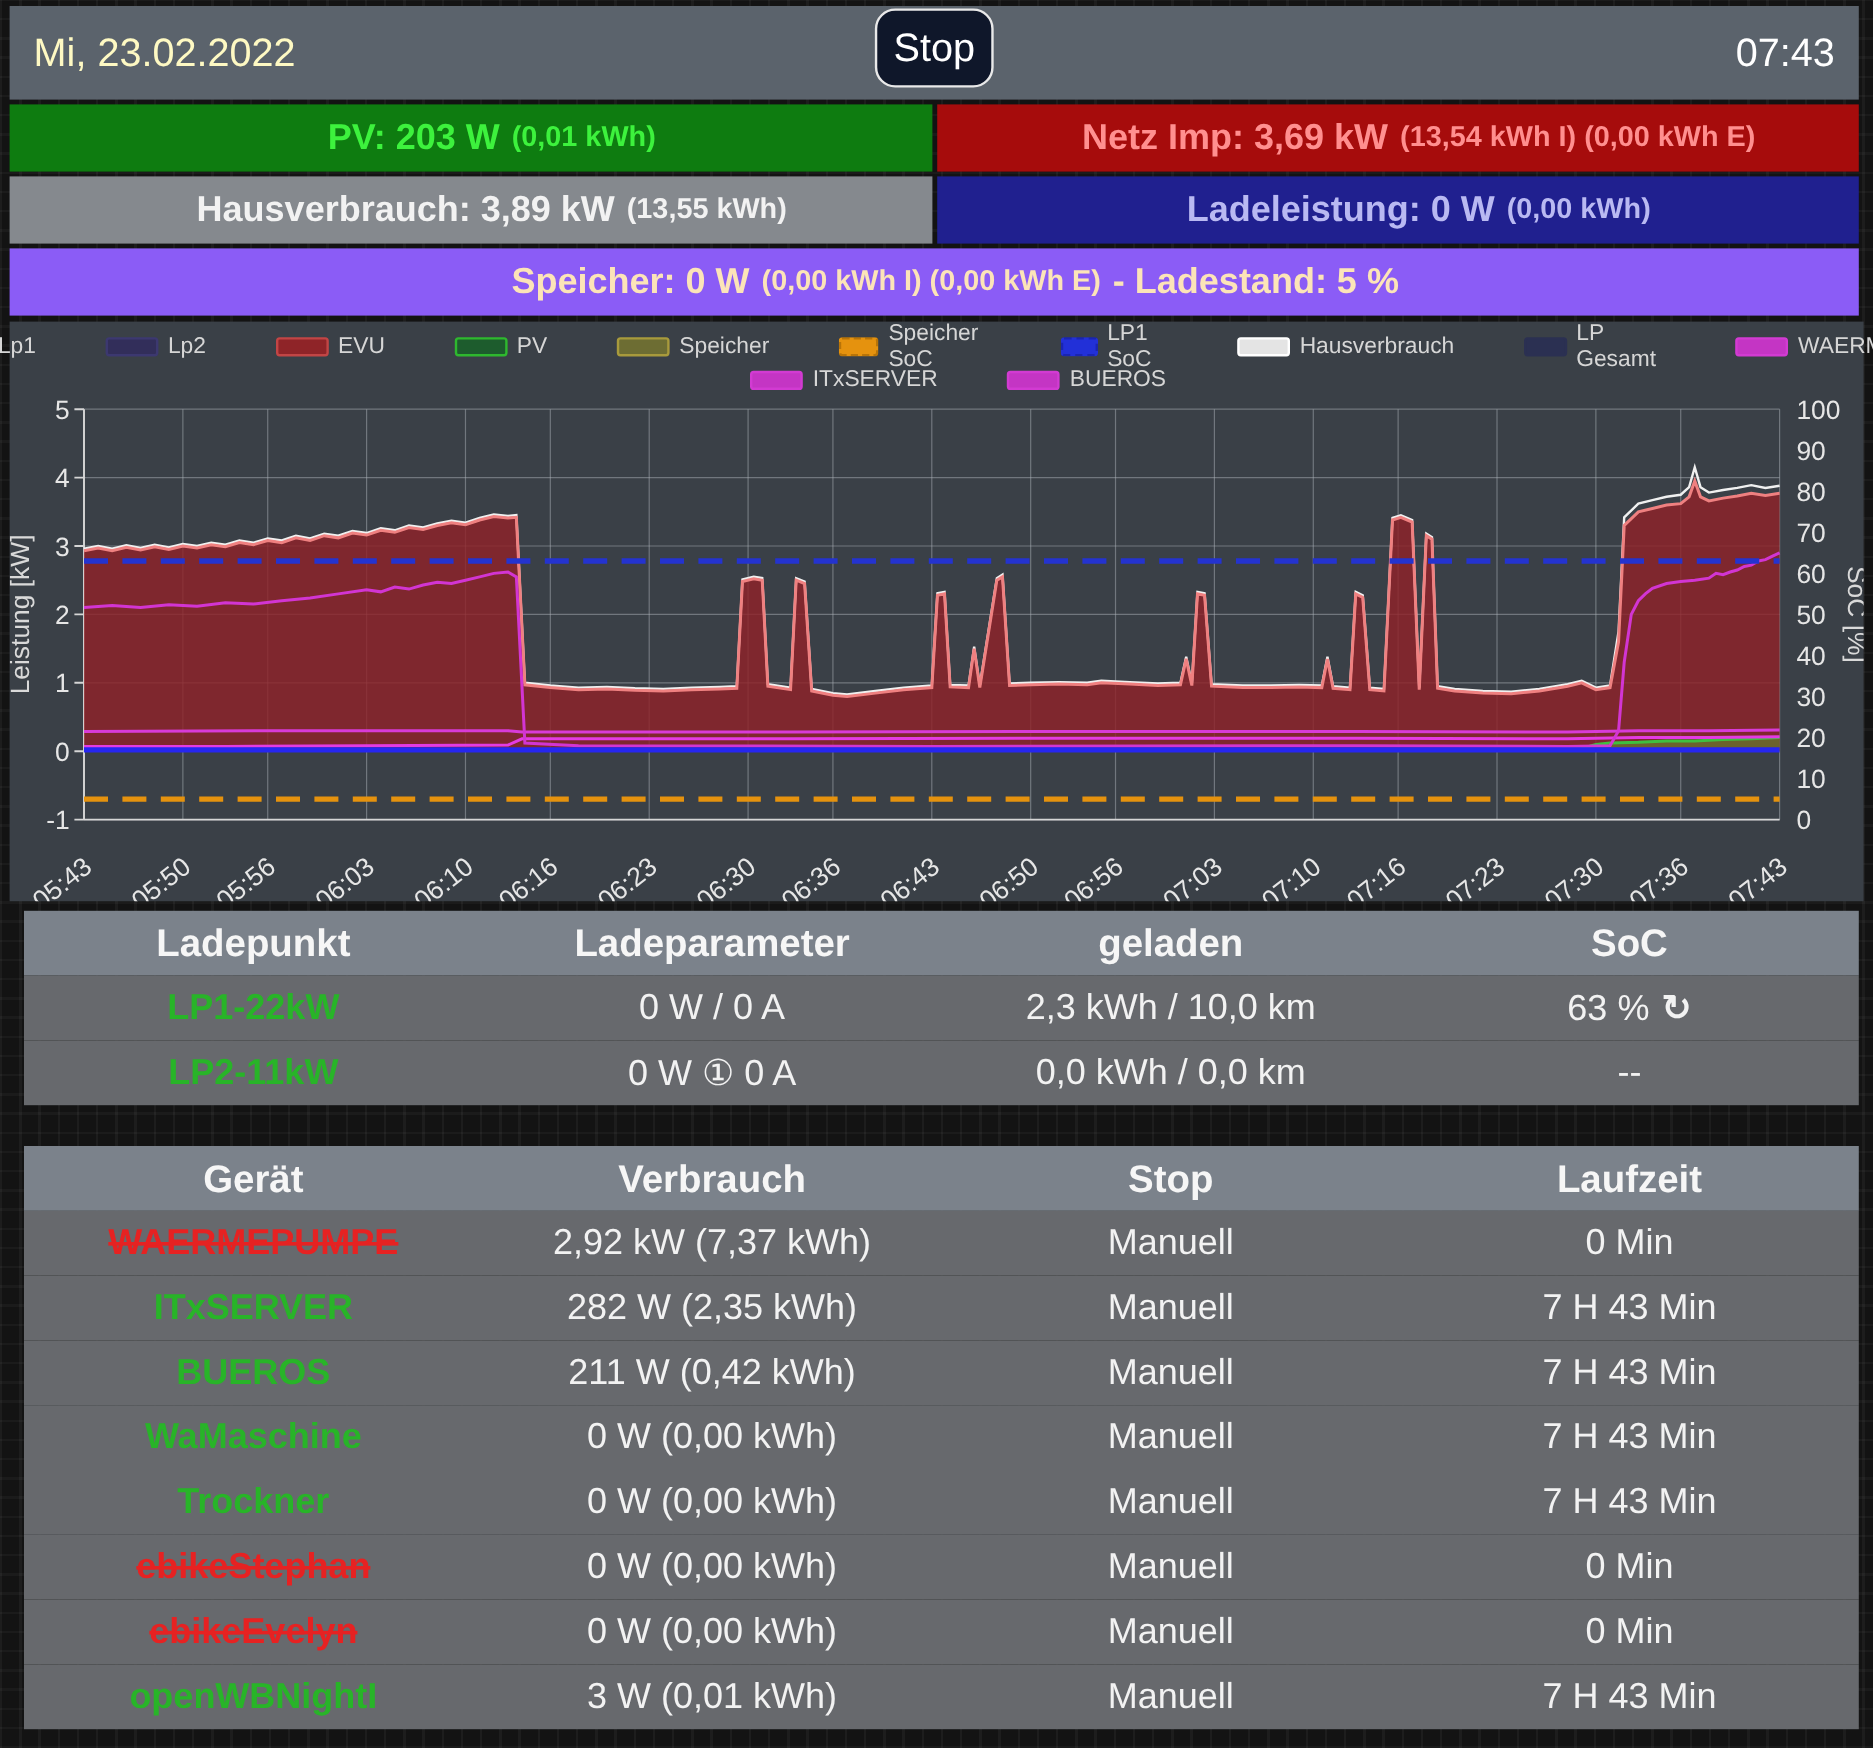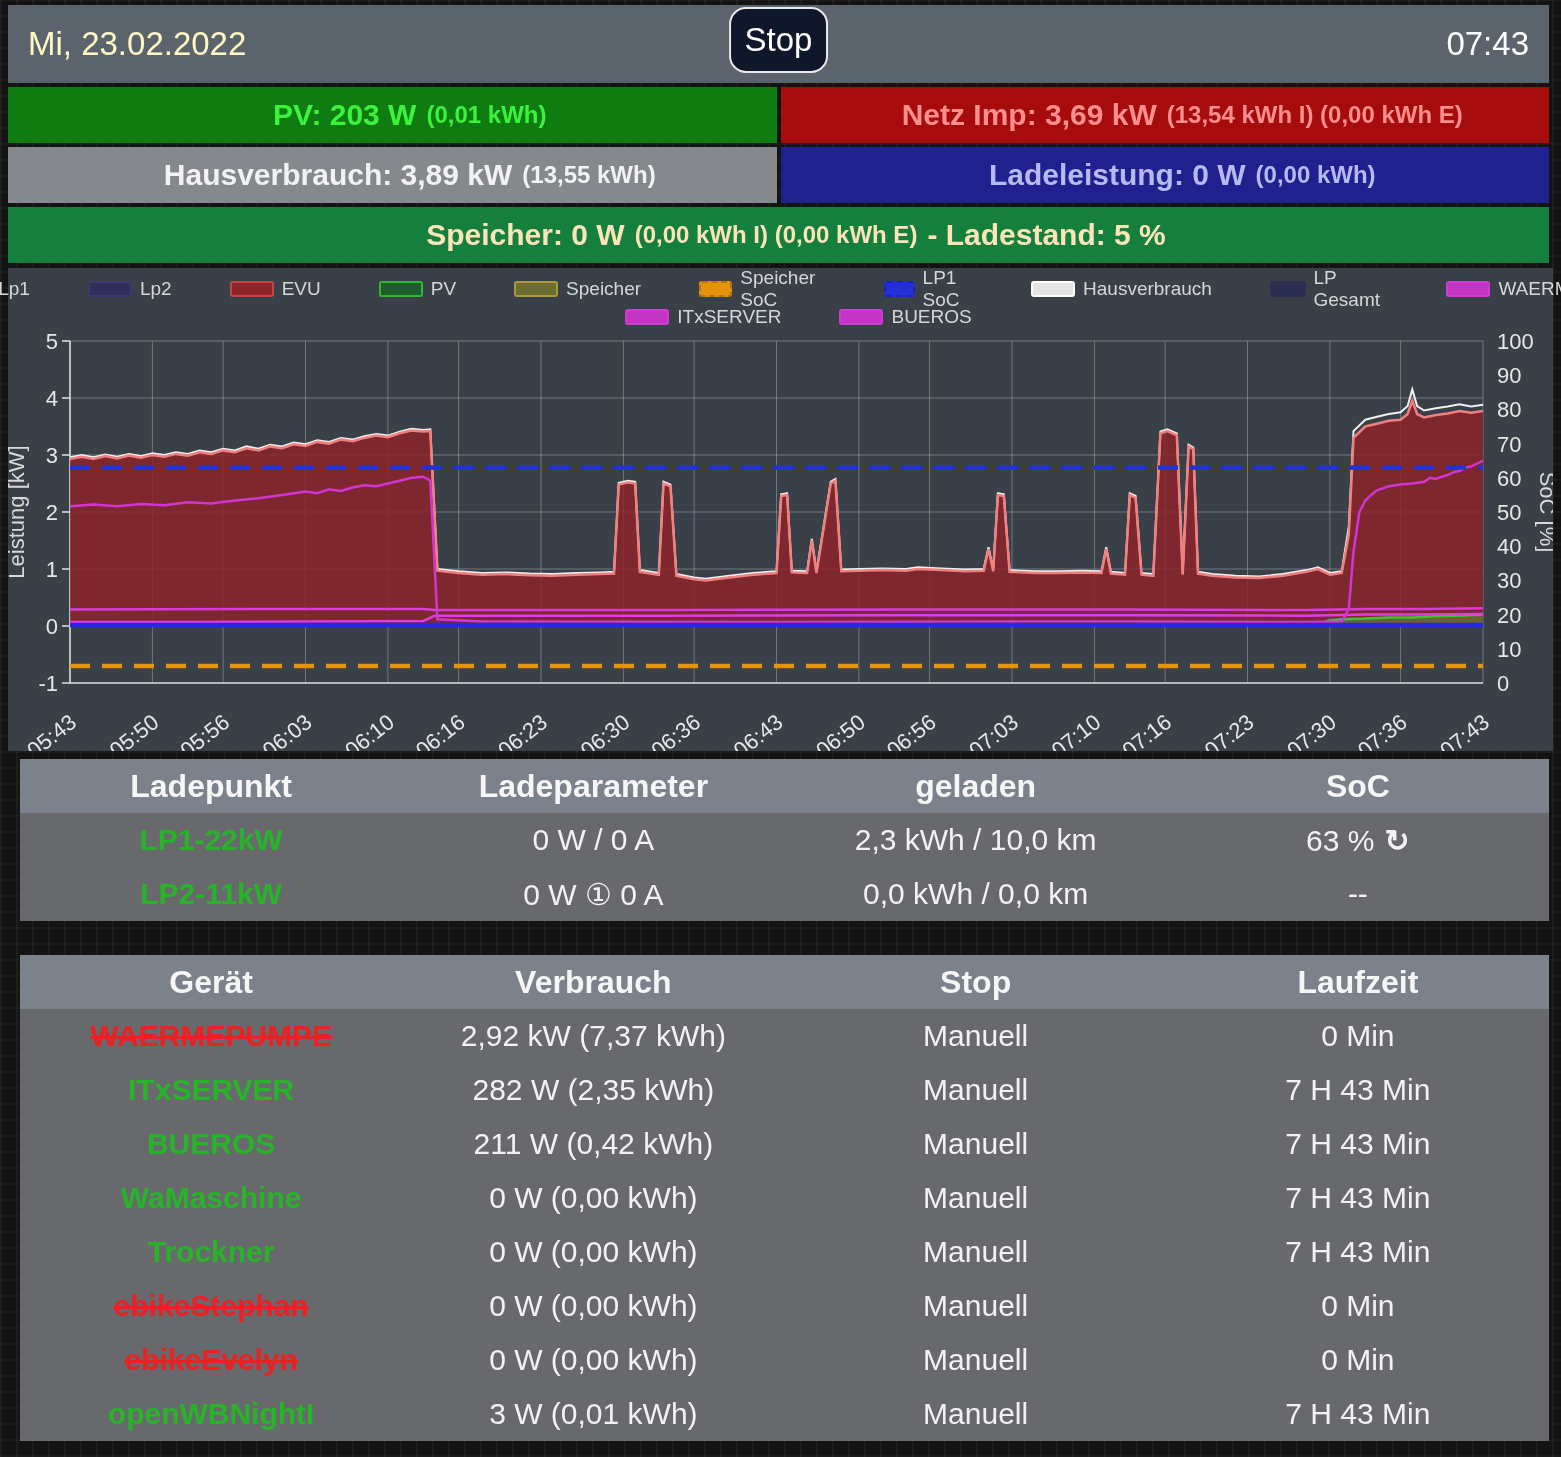--- a/index.html
+++ b/index.html
@@ -84,21 +84,21 @@
     <span class="sub">(13,54 kWh I) (0,00 kWh E)</span>
   </div>
   <div class="bar" style="background: rgb(133, 137, 142); color: rgb(242, 242, 242);">
     <span class="main">Hausverbrauch: 3,89 kW</span>
     <span class="sub">(13,55 kWh)</span>
   </div>
   <div class="bar" style="background: rgb(32, 32, 143); color: rgb(185, 185, 242);">
     <span class="main">Ladeleistung: 0 W</span>
     <span class="sub">(0,00 kWh)</span>
   </div>
-  <div class="bar bar-speicher" style="background: #15803d; color: rgb(252, 228, 184);">
+  <div class="bar bar-speicher" style="background: #8b5cf6; color: rgb(252, 228, 184);">
     <span class="main">Speicher: 0 W</span>
     <span class="sub">(0,00 kWh I) (0,00 kWh E)</span>
     <span class="main">- Ladestand: 5 %</span>
   </div>
 </div>
 
 <div class="chart-panel">
   <div class="legend-row">
     <span class="lg-item">
         <span class="lg-swatch" style="background: rgb(34, 34, 224); border-color: rgb(34, 34, 224); border-style: solid;"></span>

